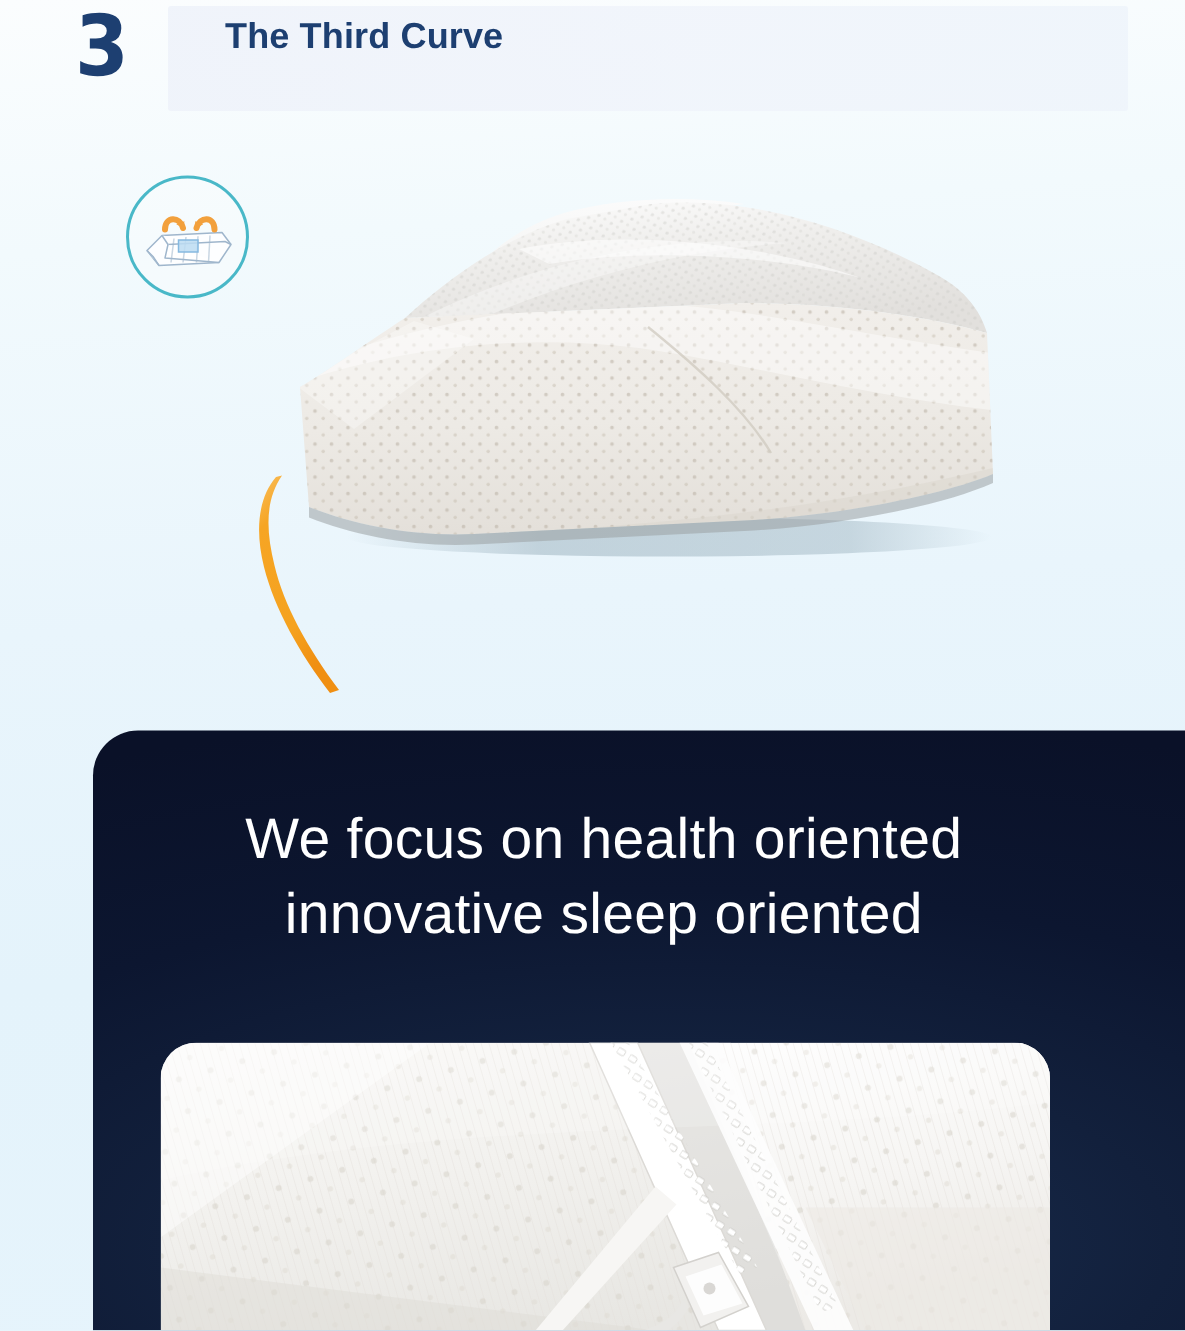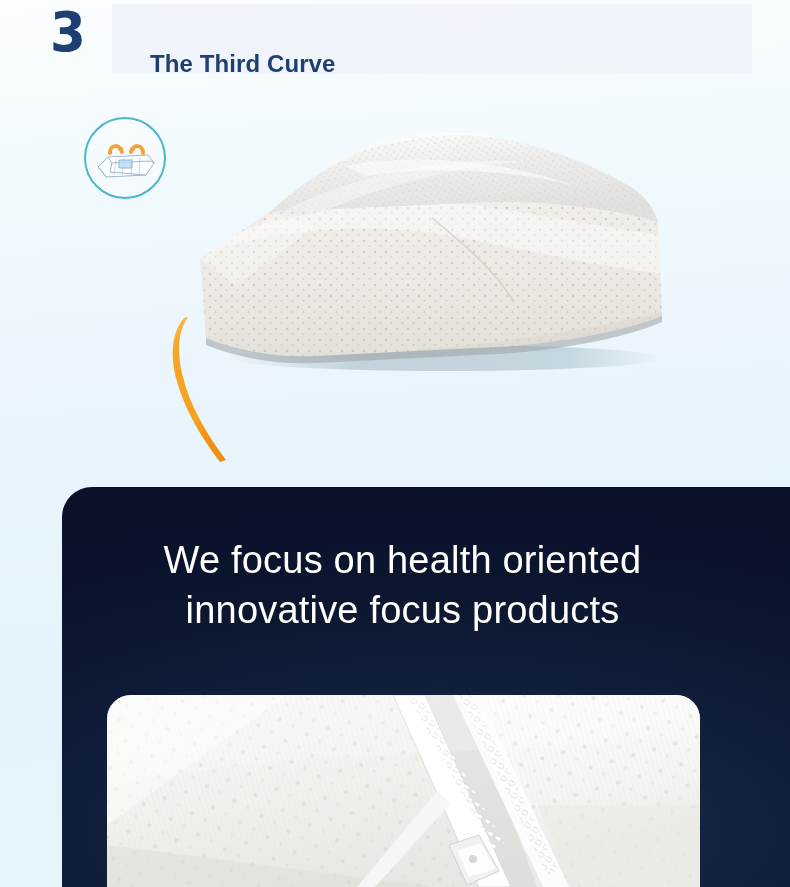--- a/index.html
+++ b/index.html
@@ -33,21 +33,21 @@
   }
   .hdr-num {
     position:absolute; left:50px; top:2px;
     font-size:56px; font-weight:bold; line-height:60px;
     color:#1d3f71;
     letter-spacing:-1px;
     font-family:"DejaVu Sans", sans-serif;
     transform:scaleX(.92);
     transform-origin:left top;
   }
-  .hdr-text { position:absolute; left:150px; top:10px;margin-top:39px; }
+  .hdr-text { position:absolute; left:150px; top:10px; }
   .hdr-title {
     font-size:24px; font-weight:bold; color:#1d3f71;
     line-height:30px; letter-spacing:.1px;
   }
   .hdr-sub {
     font-size:15px; color:#27437a; line-height:21px;
     margin-top:3px; letter-spacing:.05px;
   }
 
   
@@ -252,21 +252,21 @@
         <path d="M10 232 C 40 244, 80 252, 120 250 L 300 241 C 360 238, 430 225, 466 210
                  L 466 216 C 430 232, 360 245, 300 248 L 120 257 C 80 259, 40 251, 10 239 Z" fill="#9aa0a2" fill-opacity=".55"></path>
       </svg>
     </div>
   </div>
 
   <div class="card">
 
     <div class="card-head">
       <div class="card-line">We focus on health oriented</div>
-      <div class="card-line">innovative focus products</div>
+      <div class="card-line">innovative sleep oriented</div>
     </div>
 
     <div class="card-photo">
       <svg width="593" height="192" viewBox="0 0 593 192">
         <defs>
           <linearGradient id="fabA" x1="0" y1="0" x2="0.5" y2="1">
             <stop offset="0%" stop-color="#fbfaf8"></stop>
             <stop offset="50%" stop-color="#f2f1ee"></stop>
             <stop offset="100%" stop-color="#e7e6e2"></stop>
           </linearGradient>

